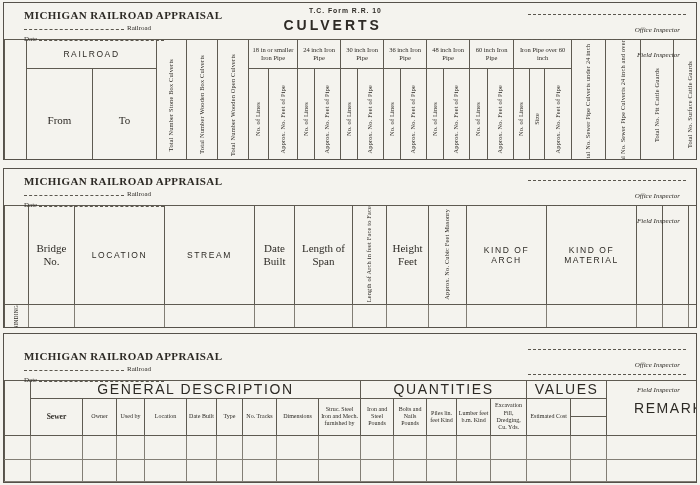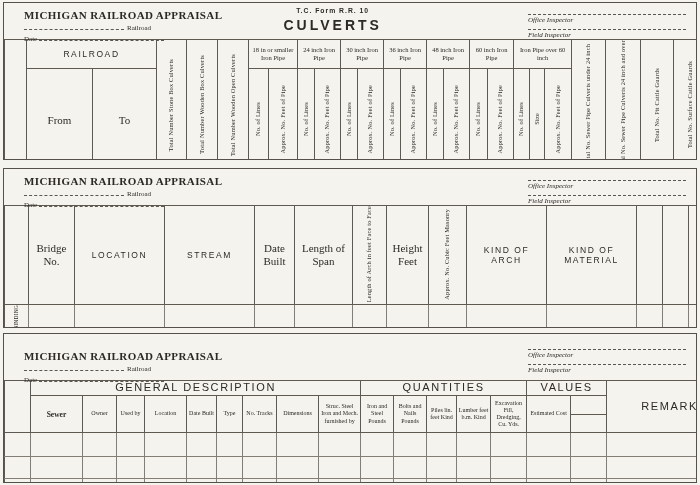--- a/index.html
+++ b/index.html
@@ -14,51 +14,51 @@
   .form-head{position:relative}
   .cul .form-head,.arc .form-head{height:36px}
   .fer .form-head{height:46px}
   .head-left{position:absolute;left:20px;top:6px}
   .fer .head-left{top:16px}
   .org{font-family:Liberation Serif, serif;font-weight:700;font-size:11px;letter-spacing:.4px}
   .fill-row{margin-top:3px;font-size:7px;white-space:nowrap}
   .dash{display:inline-block;border-bottom:1px dashed #5b574e;height:3px;vertical-align:baseline}
   .dash-rail{width:100px;margin-right:3px}
   .dash-date{width:125px;margin-left:2px}
-  .head-center{position:absolute;left:47.5%;top:4px;transform:translateX(-50%);text-align:center;white-space:nowrap}
+  .head-center{position:absolute;left:47.5%;top:4px;transform:translateX(-50%);text-align:right;white-space:nowrap}
   .fer .head-center{left:55%;top:6px}
   .form-no{font-family:"Liberation Sans","DejaVu Sans",sans-serif;font-weight:700;font-size:6.8px;letter-spacing:1px}
   .form-title{font-family:"Liberation Sans","DejaVu Sans",sans-serif;font-weight:700;font-size:14px;letter-spacing:3px;margin-top:3px}
   .fer .form-title{font-size:13.5px;letter-spacing:2.5px}
   .head-right{position:absolute;right:10px;top:6px;width:158px}
   .fer .head-right{top:10px}
   .insp{margin-bottom:2px}
   .insp .dash{display:block;width:100%;height:0;border-bottom:1px dashed #5b574e;margin-top:5px}
-  .insp-lbl{font-style:italic;font-size:7px;text-align:left;margin-top:1px;padding-right:6px}
+  .insp-lbl{font-style:italic;font-size:7px;text-align:right;margin-top:11px;padding-right:6px}
 
   
   table{width:100%;border-collapse:collapse;table-layout:fixed}
   td{border:1px solid #5e5a51;padding:0 1px;font-size:6.5px;line-height:1.2;text-align:center;vertical-align:middle;overflow:hidden}
   tr.body td{border-color:#827e75}
   tr.body td:first-child{border-left-color:#5e5a51}
   tr.body td:last-child{border-right-color:#5e5a51}
   .caps{font-family:"Liberation Sans","DejaVu Sans",sans-serif;font-size:8.5px;letter-spacing:1.6px;font-weight:400}
   .md{font-size:11px}
   .vtext{writing-mode:vertical-rl;transform:rotate(180deg);display:inline-block;font-size:6.3px;line-height:1.35;letter-spacing:.2px;white-space:normal}
   .cul .r1{height:20px}
   .cul .r2{height:58px}
   .arc .rh{height:66px}
   .arc .rb{height:24px}
   .fer .rg{height:15px}
   .fer .rs{height:37px}
   .fer .rs td{font-size:6px}
   .fer .rb1{height:24px}
   .fer .rb2{height:22px}
   .fer .rb3{height:20px}
-  .fer .rg td{font-size:11px}
+  .fer .rg td{font-size:14px}
   .items-cell{font-size:7.5px !important;font-weight:600}
   
   .val-blank{padding:0}
   .vb-top{height:50%;border-bottom:1px solid #5e5a51}
   .vb-bot{height:50%;position:relative}
   .vb-div{position:absolute;right:9px;top:0;bottom:0;border-right:1px solid #5e5a51}
 </style>
 </head>
 <body>
 

